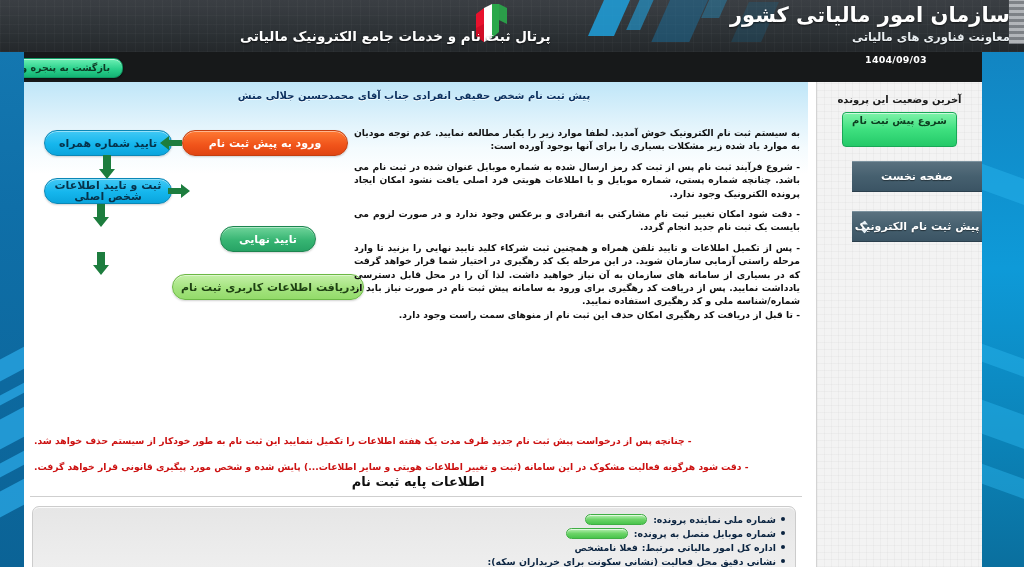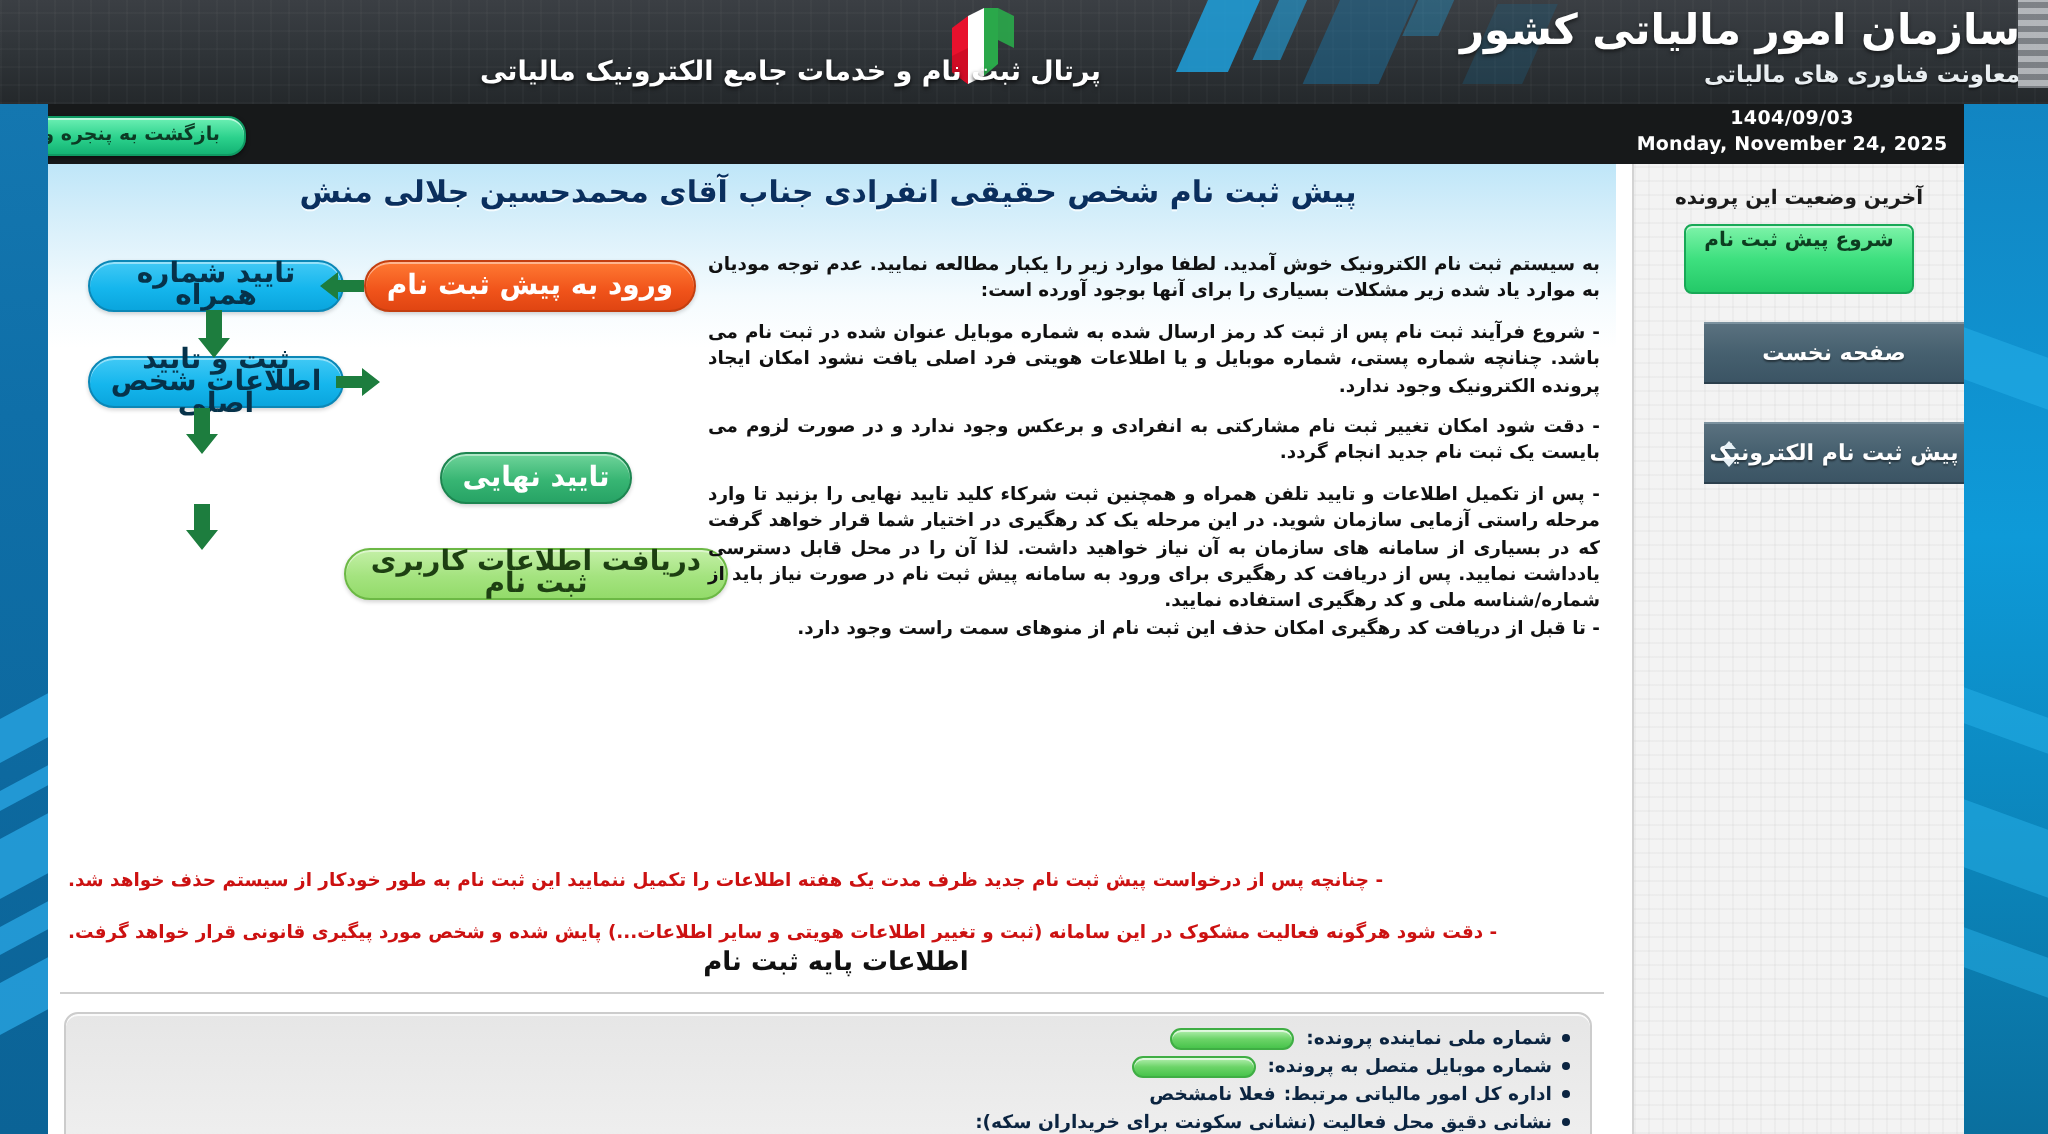--- a/index.html
+++ b/index.html
@@ -140,30 +140,30 @@
   .main {
     position:absolute; left:24px; top:82px; width:784px; height:485px;
     background:#ffffff; overflow:hidden;
   }
   .main-top-fade {
     position:absolute; left:0; top:0; width:784px; height:92px;
     background: linear-gradient(180deg,#bfe6f8 0%, #dcf1fb 38%, #f4fbfe 72%, #ffffff 100%);
   }
   .page-title {
     position:absolute; right:14px; top:4px; width:760px; text-align:center;
-    font-size:15px; font-weight:bold; color:#0a2f5e; line-height:20px;
+    font-size:10px; font-weight:bold; color:#0a2f5e; line-height:20px;
     text-shadow: 0 1px 0 rgba(255,255,255,.8);
   }
 
   
   .flow { position:absolute; left:10px; top:46px; width:330px; height:240px; }
   .node {
     position:absolute; border-radius:16px;
     display:flex; align-items:center; justify-content:center; text-align:center;
-    font-size:14px; font-weight:bold; line-height:11px;
+    font-size:11px; font-weight:bold; line-height:11px;
     border:1px solid rgba(0,0,0,.25);
     box-shadow: inset 0 1px 0 rgba(255,255,255,.45), 0 1px 2px rgba(0,0,0,.18);
     padding:0 5px;
   }
   .n-orange { background: linear-gradient(180deg,#ff7a33 0%, #f0531a 60%, #e04512 100%); color:#ffffff; border-color:#c33f10;}
   .n-cyan   { background: linear-gradient(180deg,#41c9f5 0%, #15b6ed 55%, #0aa5dd 100%); color:#06324a; border-color:#0b87b6;}
   .n-green  { background: linear-gradient(180deg,#6fd49a 0%, #37b573 55%, #27a365 100%); color:#ffffff; border-color:#1d8550;}
   .n-lgreen { background: linear-gradient(180deg,#c4f0a7 0%, #a4e37f 55%, #93db6a 100%); color:#1d3f12; border-color:#6cb845;}
 
   .nd1 { left:148px; top:2px;   width:166px; height:26px; }   
@@ -252,21 +252,20 @@
       <div class="line1">سازمان امور مالیاتی کشور</div>
       <div class="line2">معاونت فناوری های مالیاتی</div>
     </div>
     <div class="org-mark"></div>
   </div>
 
   <div class="subbar"></div>
   <div class="back-btn">بازگشت به پنجره واحد</div>
   <div class="datebox">
     <div class="d1">1404/09/03</div>
-    <div class="d2">Monday, November 24, 2025</div>
   </div>
 
   <div class="left-band">
     <div class="sl lb1"></div>
     <div class="sl lb2"></div>
     <div class="sl lb3"></div>
     <div class="sl lb4"></div>
     <div class="sl lb5"></div>
   </div>
 

